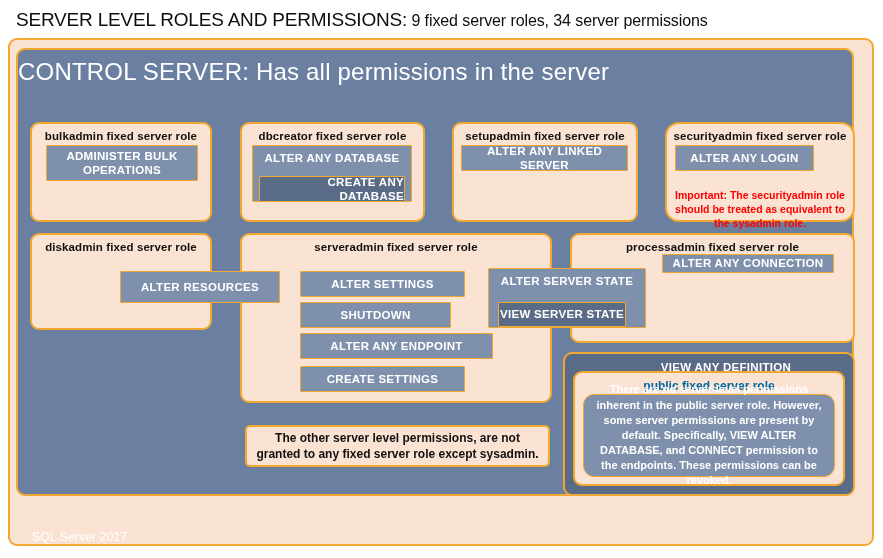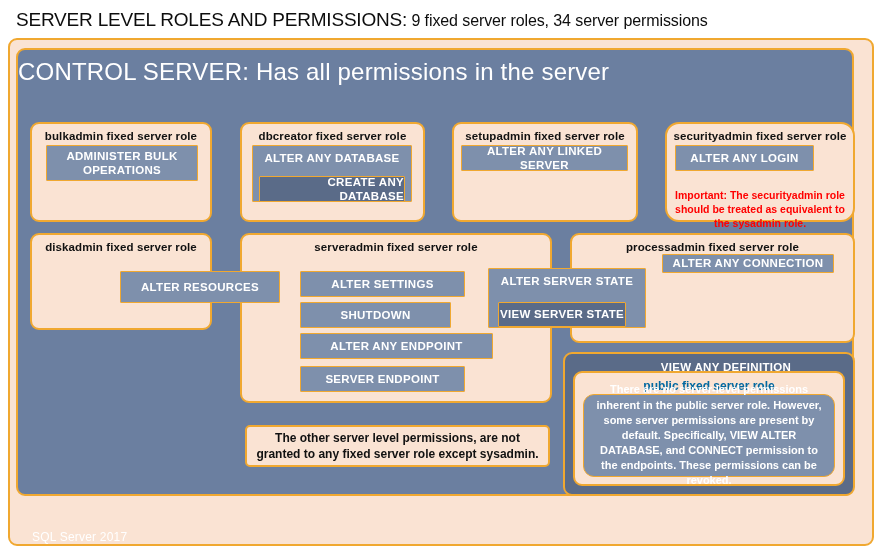--- a/index.html
+++ b/index.html
@@ -267,21 +267,21 @@
 
 <div class="role-card" style="left:570px; top:233px; width:285px; height:110px;">
   <div class="role-title">processadmin fixed server role</div>
 </div>
 
 <div class="chip" style="left:120px; top:271px; width:160px; height:32px;">ALTER RESOURCES</div>
 
 <div class="chip" style="left:300px; top:271px; width:165px; height:26px;">ALTER SETTINGS</div>
 <div class="chip" style="left:300px; top:302px; width:151px; height:26px;">SHUTDOWN</div>
 <div class="chip" style="left:300px; top:333px; width:193px; height:26px;">ALTER ANY ENDPOINT</div>
-<div class="chip" style="left:300px; top:366px; width:165px; height:26px;">SERVER  ENDPOINT</div>
+<div class="chip" style="left:300px; top:366px; width:165px; height:26px;">CREATE  SETTINGS</div>
 
 <div class="chip" style="left:488px; top:268px; width:158px; height:60px;">
   <span style="position:absolute; top:5px; left:0; width:100%;">ALTER SERVER  STATE</span>
 </div>
 <div class="chip dark" style="left:498px; top:302px; width:128px; height:25px;">VIEW SERVER  STATE</div>
 
 <div class="chip" style="left:662px; top:254px; width:172px; height:19px;">ALTER ANY CONNECTION</div>
 
 <div class="note-card" style="left:245px; top:425px; width:305px; height:42px;">The other server level permissions,  are not granted to any fixed server role except sysadmin.</div>
 

